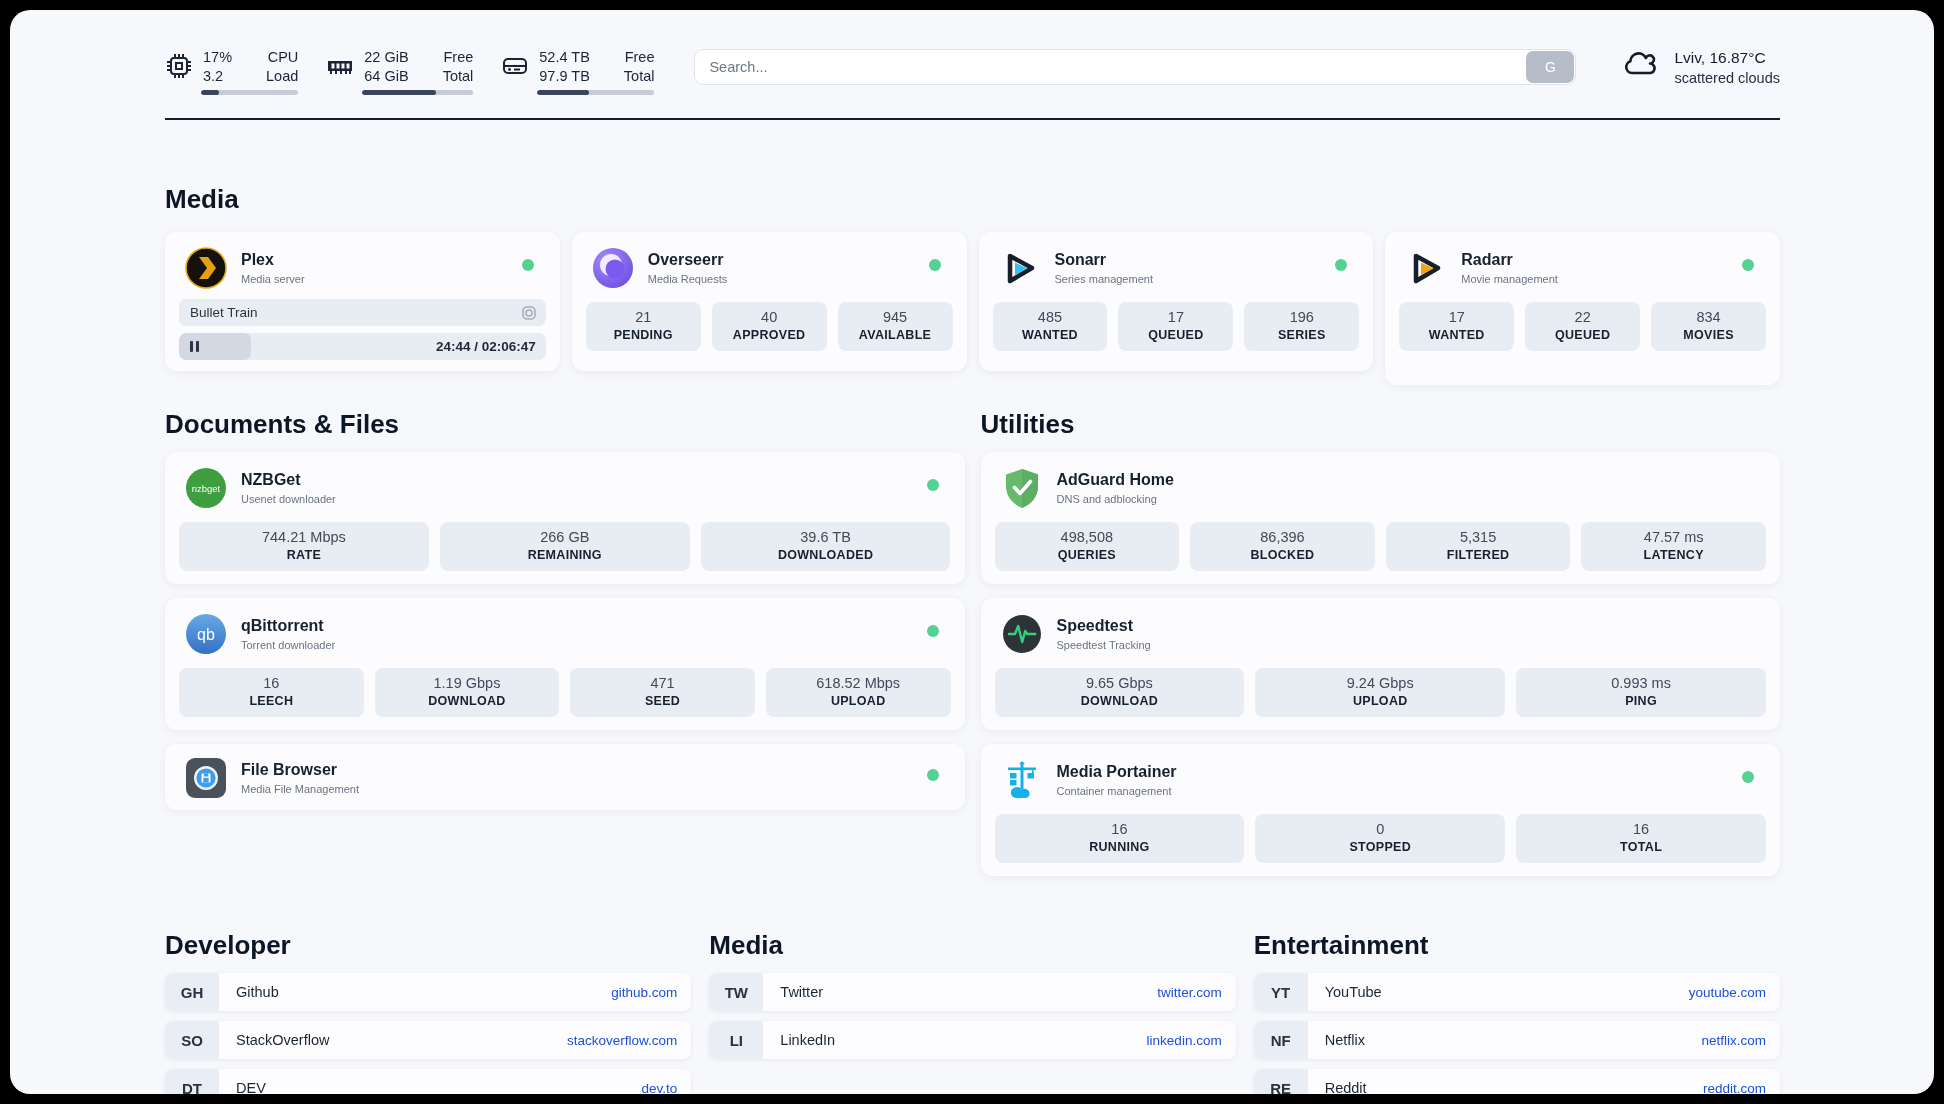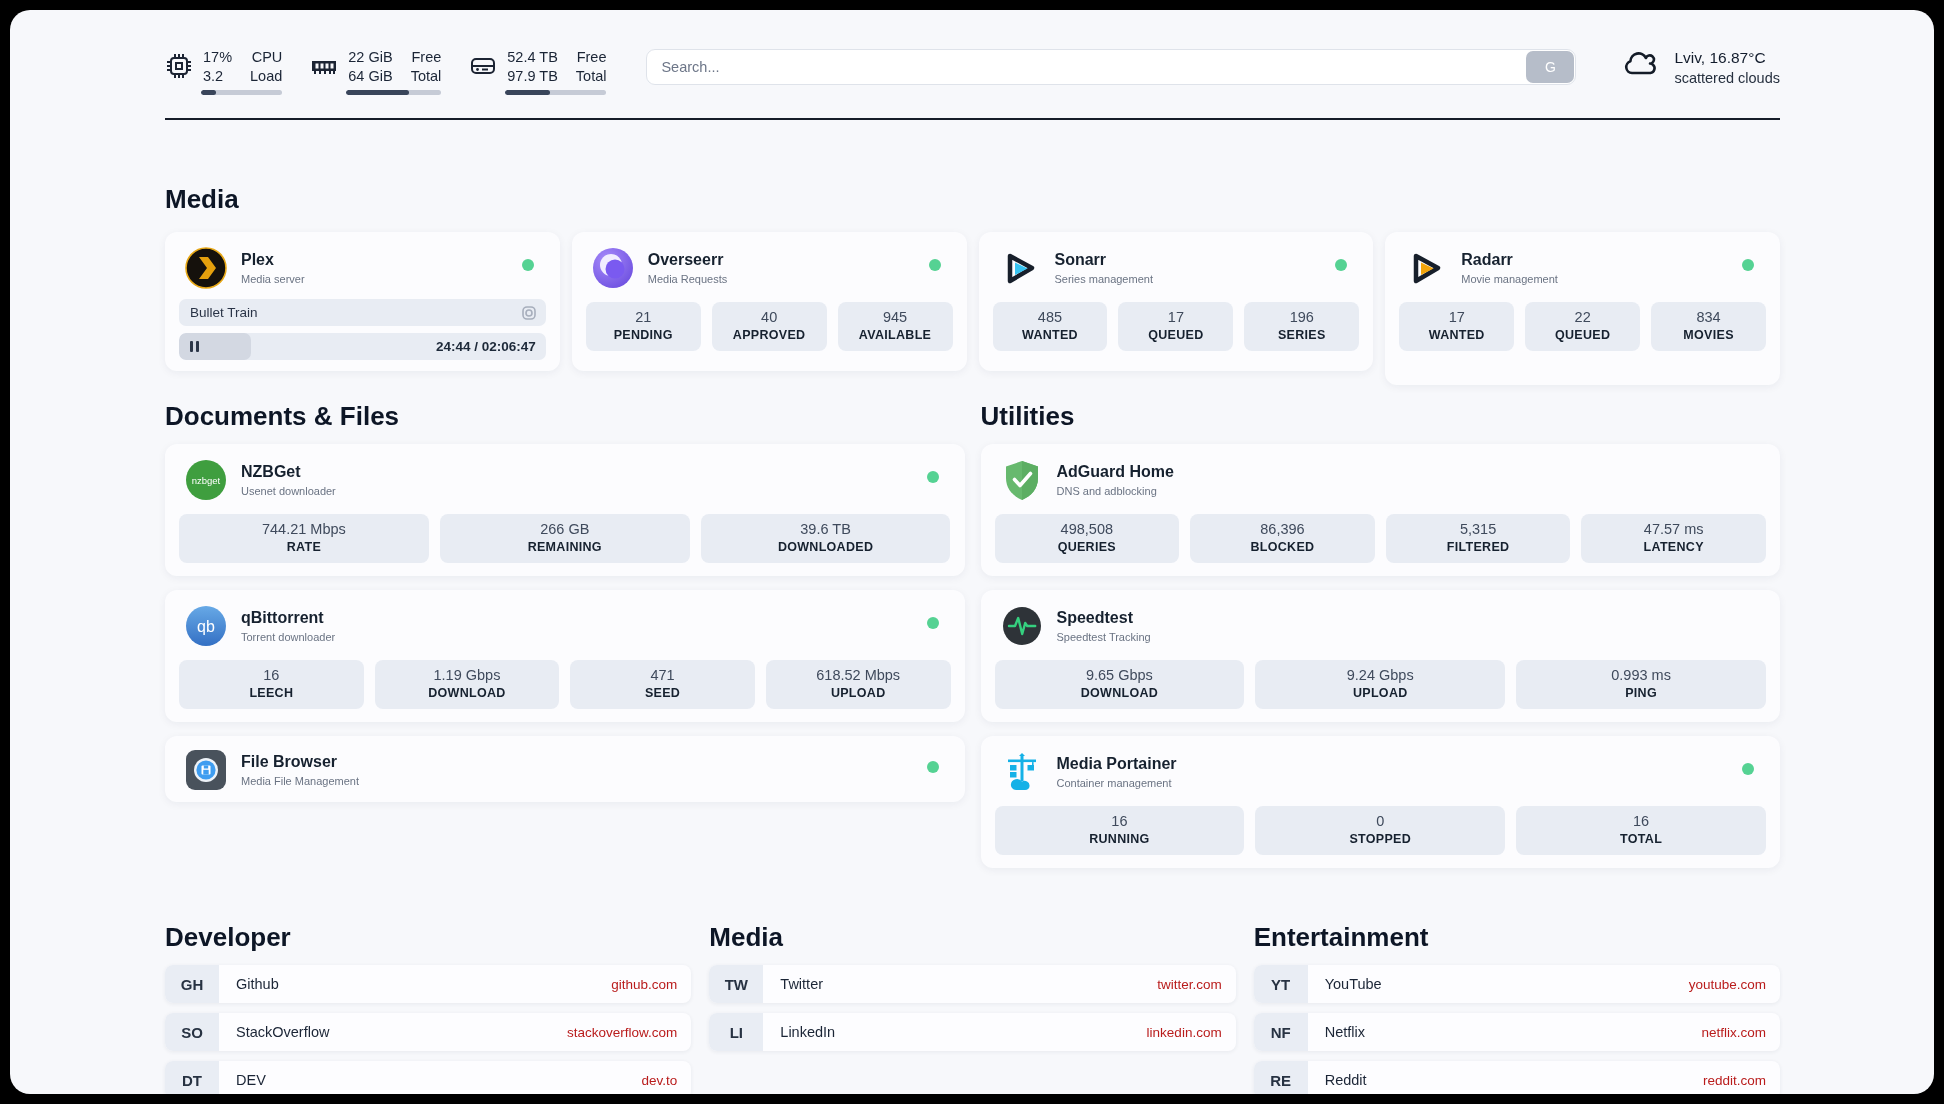--- a/index.html
+++ b/index.html
@@ -5,21 +5,21 @@
   * { margin:0; padding:0; box-sizing:border-box; }
   html,body { background:#000; }
   body { width:1944px; height:1104px; font-family:"Liberation Sans", sans-serif; }
   .page { position:absolute; left:10px; top:10px; width:1924px; height:1084px;
           background:#f7f8fb; border-radius:20px; padding:26px 154px 0 155px; overflow:hidden; }
 
   
   .topbar { display:flex; align-items:center; height:62px; }
   .sys-group { display:flex; align-items:flex-start; margin-right:28px; position:relative; }
   .sys-ico { width:28px; height:28px; margin-top:4px; margin-right:10px; flex:none; }
-  .sys-cols { display:flex; gap:18px; }
+  .sys-cols { display:flex; gap:34px; }
   .sys-col { display:flex; flex-direction:column; font-size:14.5px; color:#1b2536; line-height:19px; }
   .sys-col.right { align-items:flex-end; }
   .sys-bar { position:absolute; left:36px; right:0; bottom:-9px; height:5px; border-radius:3px; background:#c6cbd6; overflow:hidden; }
   .sys-bar > div { height:100%; background:#39455a; border-radius:3px; }
   .searchwrap { flex:1; position:relative; margin:0 44px 0 12px; }
   .searchwrap input { width:100%; height:36px; border:1px solid #dfe3ea; border-radius:9px;
       background:#fff; padding:0 58px 0 14px; font-size:14.5px; color:#1b2536; outline:none;
       font-family:"Liberation Sans", sans-serif; }
   .searchwrap input::placeholder { color:#6d7688; }
   .gbtn { position:absolute; right:2px; top:2px; bottom:2px; width:48px; border:none; border-radius:7px;
@@ -27,21 +27,21 @@
   .weather { display:flex; align-items:center; gap:12px; }
   .weather-ico { width:42px; height:42px; }
   .weather-loc { font-size:15.5px; color:#121c2c; line-height:21px; }
   .weather-cond { font-size:14.5px; color:#26303f; line-height:20px; }
   .divider { height:2px; background:#161d29; margin-top:20px; }
 
   
   .section-title { font-size:26px; font-weight:700; color:#0d1626; }
   .media-title { margin-top:64px; }
   .cards-4 { display:grid; grid-template-columns:repeat(4,1fr); gap:12px; margin-top:17px; }
-  .two-col { display:grid; grid-template-columns:1fr 1fr; gap:16px; margin-top:16px; align-items:start; }
+  .two-col { display:grid; grid-template-columns:1fr 1fr; gap:16px; margin-top:24px; align-items:start; }
   .col-title { margin-bottom:12px; }
 
   .card { background:#fcfcfe; border-radius:12px; box-shadow:0 2px 8px rgba(25,39,68,.06); padding:13px 14px 13px; margin-bottom:14px; }
   .card:last-child { margin-bottom:0; }
   .card-head { display:flex; align-items:center; position:relative; padding:2px 4px 0 6px; }
   .app-ico { width:42px; height:42px; flex:none; margin-right:14px; }
   .app-name { font-size:16px; font-weight:700; color:#16212f; line-height:21px; }
   .app-sub { font-size:11px; color:#6a7383; line-height:18px; }
   .dot { position:absolute; right:12px; top:14px; width:12px; height:12px; border-radius:50%; background:#55d293; }
   .stats { display:flex; gap:11px; margin-top:13px; }
@@ -60,21 +60,21 @@
   .pausebtn i { display:block; width:3px; height:11px; background:#2b3648; border-radius:1px; }
   .time { position:absolute; right:10px; }
 
   
   .links-grid { display:grid; grid-template-columns:1fr 1fr 1fr; gap:18px; margin-top:54px; align-items:start; }
   .linkrow { display:flex; align-items:center; height:38px; background:#fdfdff; border-radius:8px;
       box-shadow:0 1px 4px rgba(25,39,68,.07); margin-bottom:10px; overflow:hidden; cursor:pointer; }
   .link-abbr { width:54px; align-self:stretch; background:#e9edf4; display:flex; align-items:center; justify-content:center;
       font-size:15px; font-weight:700; color:#273242; flex:none; }
   .link-label { margin-left:17px; font-size:14.5px; color:#1b2536; }
-  .link-url { margin-left:auto; margin-right:14px; font-size:13.5px; color:#b91c1c; }
+  .link-url { margin-left:auto; margin-right:14px; font-size:13.5px; color:#1d4ed8; }
   svg { display:block; }
 </style>
 </head>
 <body>
 
 <div class="page">
 
   <div class="topbar">
 
     <div class="sys-group">

